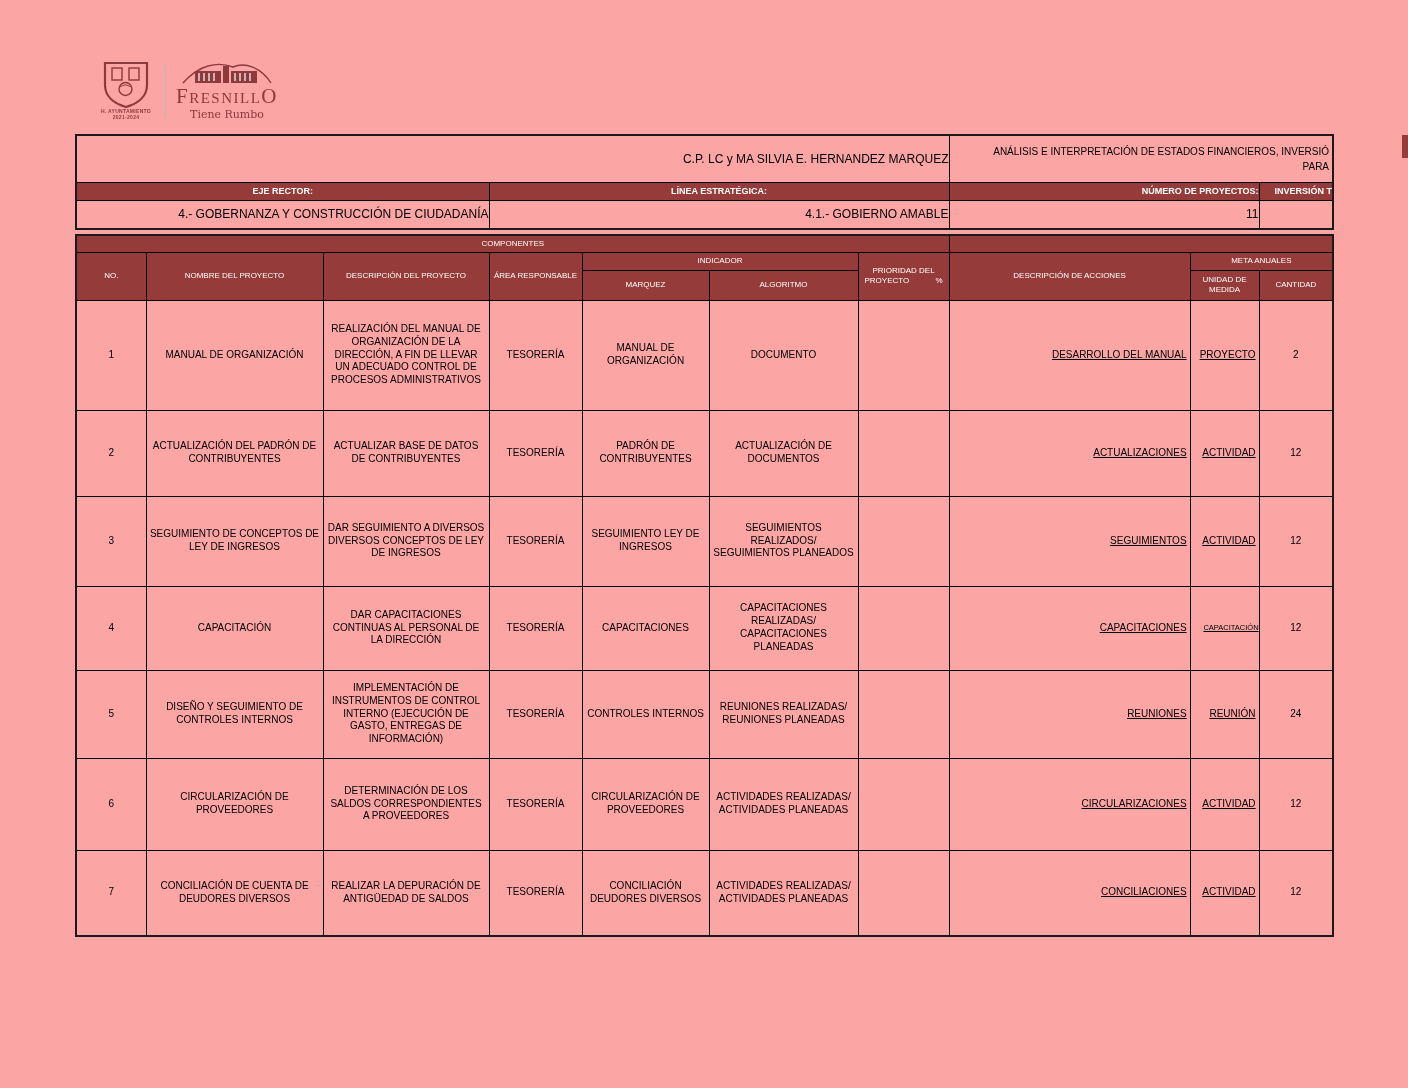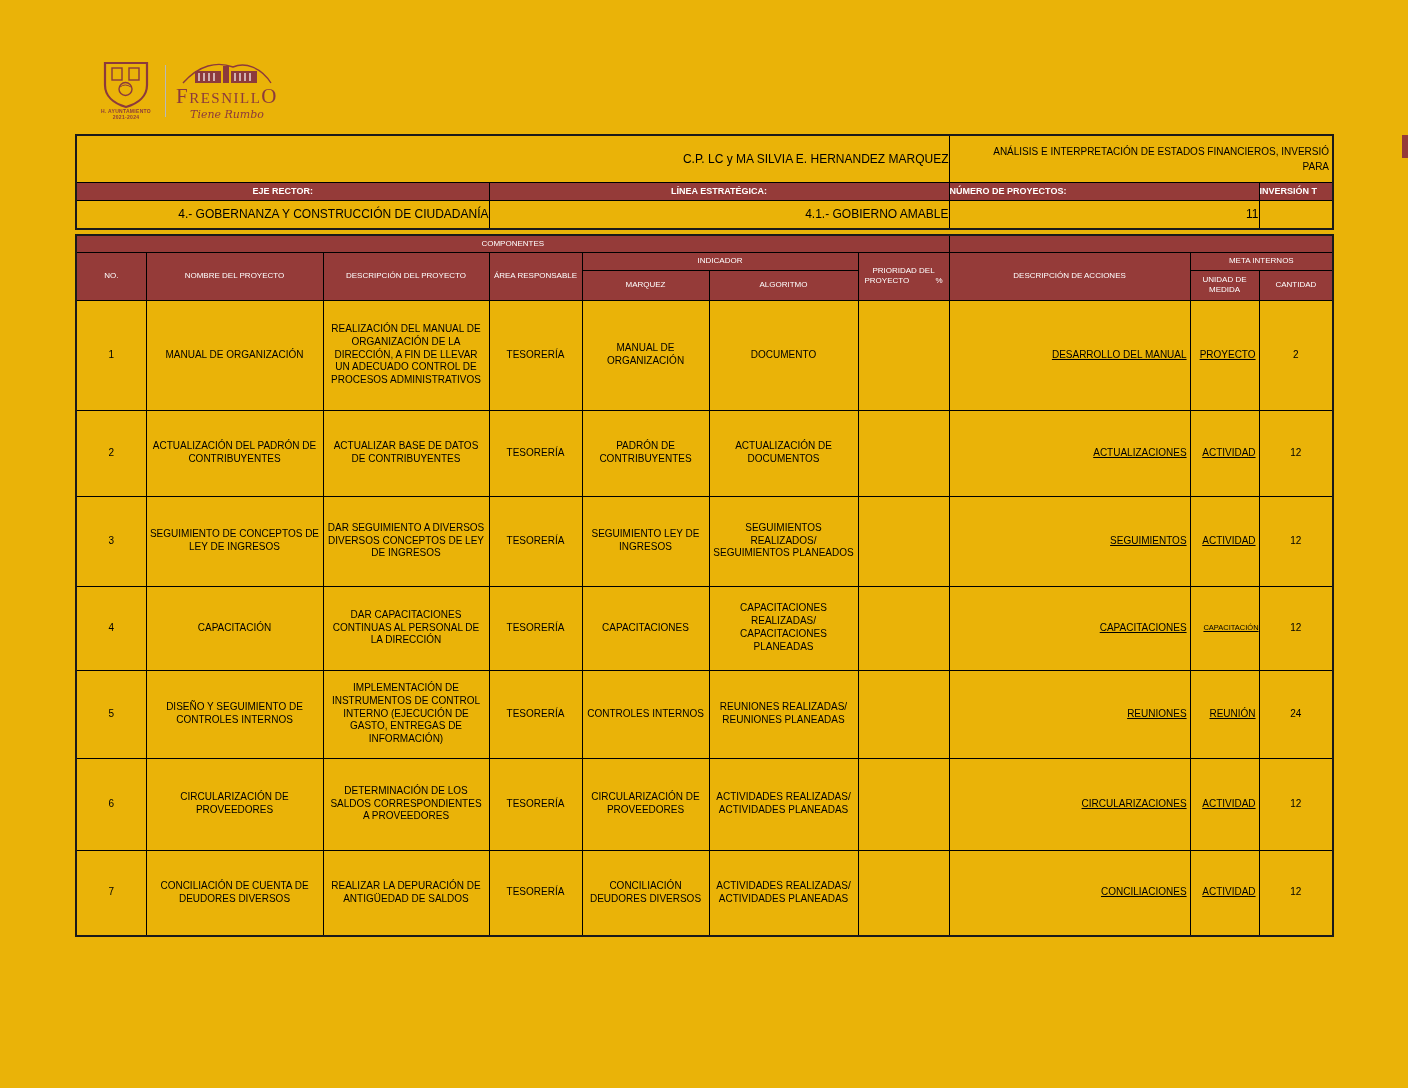--- a/index.html
+++ b/index.html
@@ -2,42 +2,42 @@
 <html><head>
 <meta charset="utf-8">
 <style>
   * { margin:0; padding:0; box-sizing:border-box; }
   html,body { background:#fff; }
   body {
     width:1408px; height:1088px;
     font-family:"Liberation Sans", sans-serif;
     color:#000;
   }
-  .canvas { position:relative; width:1408px; height:1088px; background:#eab308; overflow:hidden; }
+  .canvas { position:relative; width:1408px; height:1088px; background:#fca5a5; overflow:hidden; }
 
   
   .doc-header { position:absolute; top:60px; left:95px; display:flex; align-items:center; }
   .logo { display:flex; align-items:center; }
   .shield-block { display:flex; flex-direction:column; align-items:center; width:62px; }
   .shield-block .tiny { font-size:5px; color:#8c3a3c; letter-spacing:.3px; line-height:1.1; text-align:center; font-weight:bold; }
   .logo-divider { width:1px; height:52px; background:#b9b9b9; margin:0 10px 0 8px; }
   .brand-block { display:flex; flex-direction:column; align-items:center; }
   .brand-name { font-family:"Liberation Serif", serif; color:#8c3a3c; font-size:15px; letter-spacing:1.5px; line-height:1; margin-top:2px; }
   .brand-name .cap { font-size:21px; }
-  .brand-tagline { font-family:"DejaVu Serif", serif; font-style:italic; color:#8c3a3c; font-size:11px; margin-top:1px; }
+  .brand-tagline { font-family:"DejaVu Serif", serif; color:#8c3a3c; font-size:11px; margin-top:1px; }
   .page-title { margin-left:16px; font-size:26px; font-weight:bold; color:#9e3a38; white-space:nowrap; }
 
   
   .sheet { position:absolute; top:134px; left:75px; width:1257px; }
   table { border-collapse:collapse; table-layout:fixed; width:1257px; }
   td { border:1px solid #000; overflow:hidden; vertical-align:middle; }
   .outer { border:2px solid #1a1a1a; }
   .red  { background:#953b39; color:#fff; }
   .lbl  { font-weight:bold; font-size:9px; text-align:center; }
-  .lbl-left { font-weight:bold; font-size:9px; text-align:left; padding-left:0; white-space:nowrap; }
+  .lbl-left { font-weight:bold; font-size:9px; text-align:right; padding-left:0; white-space:nowrap; }
   .hdr  { font-size:8px; text-align:center; line-height:1.25; }
   .val  { font-size:12px; text-align:right; }
   .val-right { font-size:10px; text-align:right; padding-right:3px; line-height:1.5; white-space:nowrap; }
   .h24 td { height:24px; }
   .h47 td { height:47px; }
   .h18 td { height:18px; }
   .h29 td { height:29px; }
   .h17 td { height:17px; }
   .h30 td { height:30px; }
   .gap { height:4px; }
@@ -157,21 +157,21 @@
         <td class="red hdr" rowspan="2">ÁREA RESPONSABLE</td>
         <td class="red hdr" colspan="2">INDICADOR</td>
         <td class="red hdr" rowspan="2">
           <div>PRIORIDAD DEL</div>
           <div style="display:flex;justify-content:space-between;padding:0 6px;">
             <span>PROYECTO</span>
             <span>%</span>
           </div>
         </td>
         <td class="red hdr" rowspan="2">DESCRIPCIÓN DE ACCIONES</td>
-        <td class="red hdr" colspan="2">META INTERNOS</td>
+        <td class="red hdr" colspan="2">META ANUALES</td>
       </tr>
       <tr class="h30">
         <td class="red hdr">MARQUEZ</td>
         <td class="red hdr">ALGORITMO</td>
         <td class="red hdr">UNIDAD DE MEDIDA</td>
         <td class="red hdr">CANTIDAD</td>
       </tr>
 
       <tr style="height:110px">
         <td class="body-cell">1</td>

